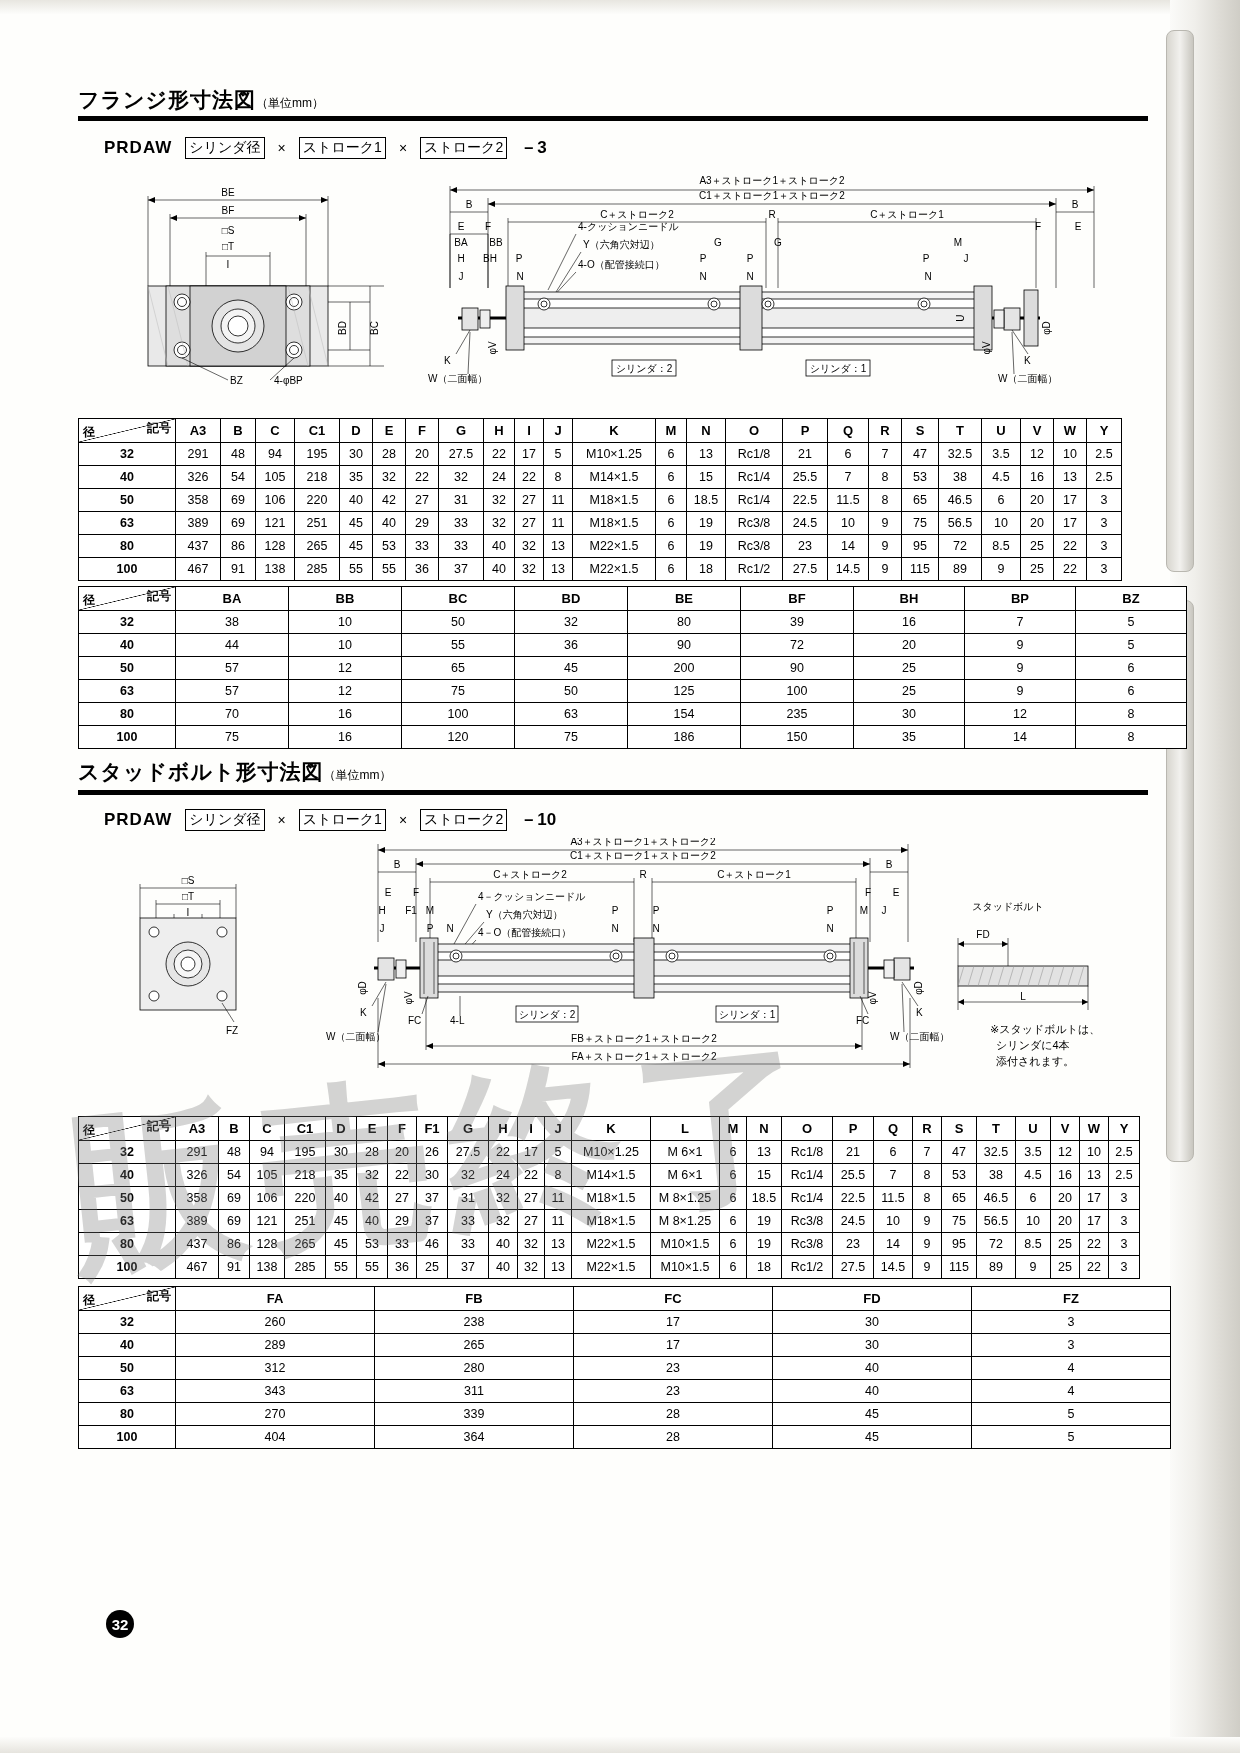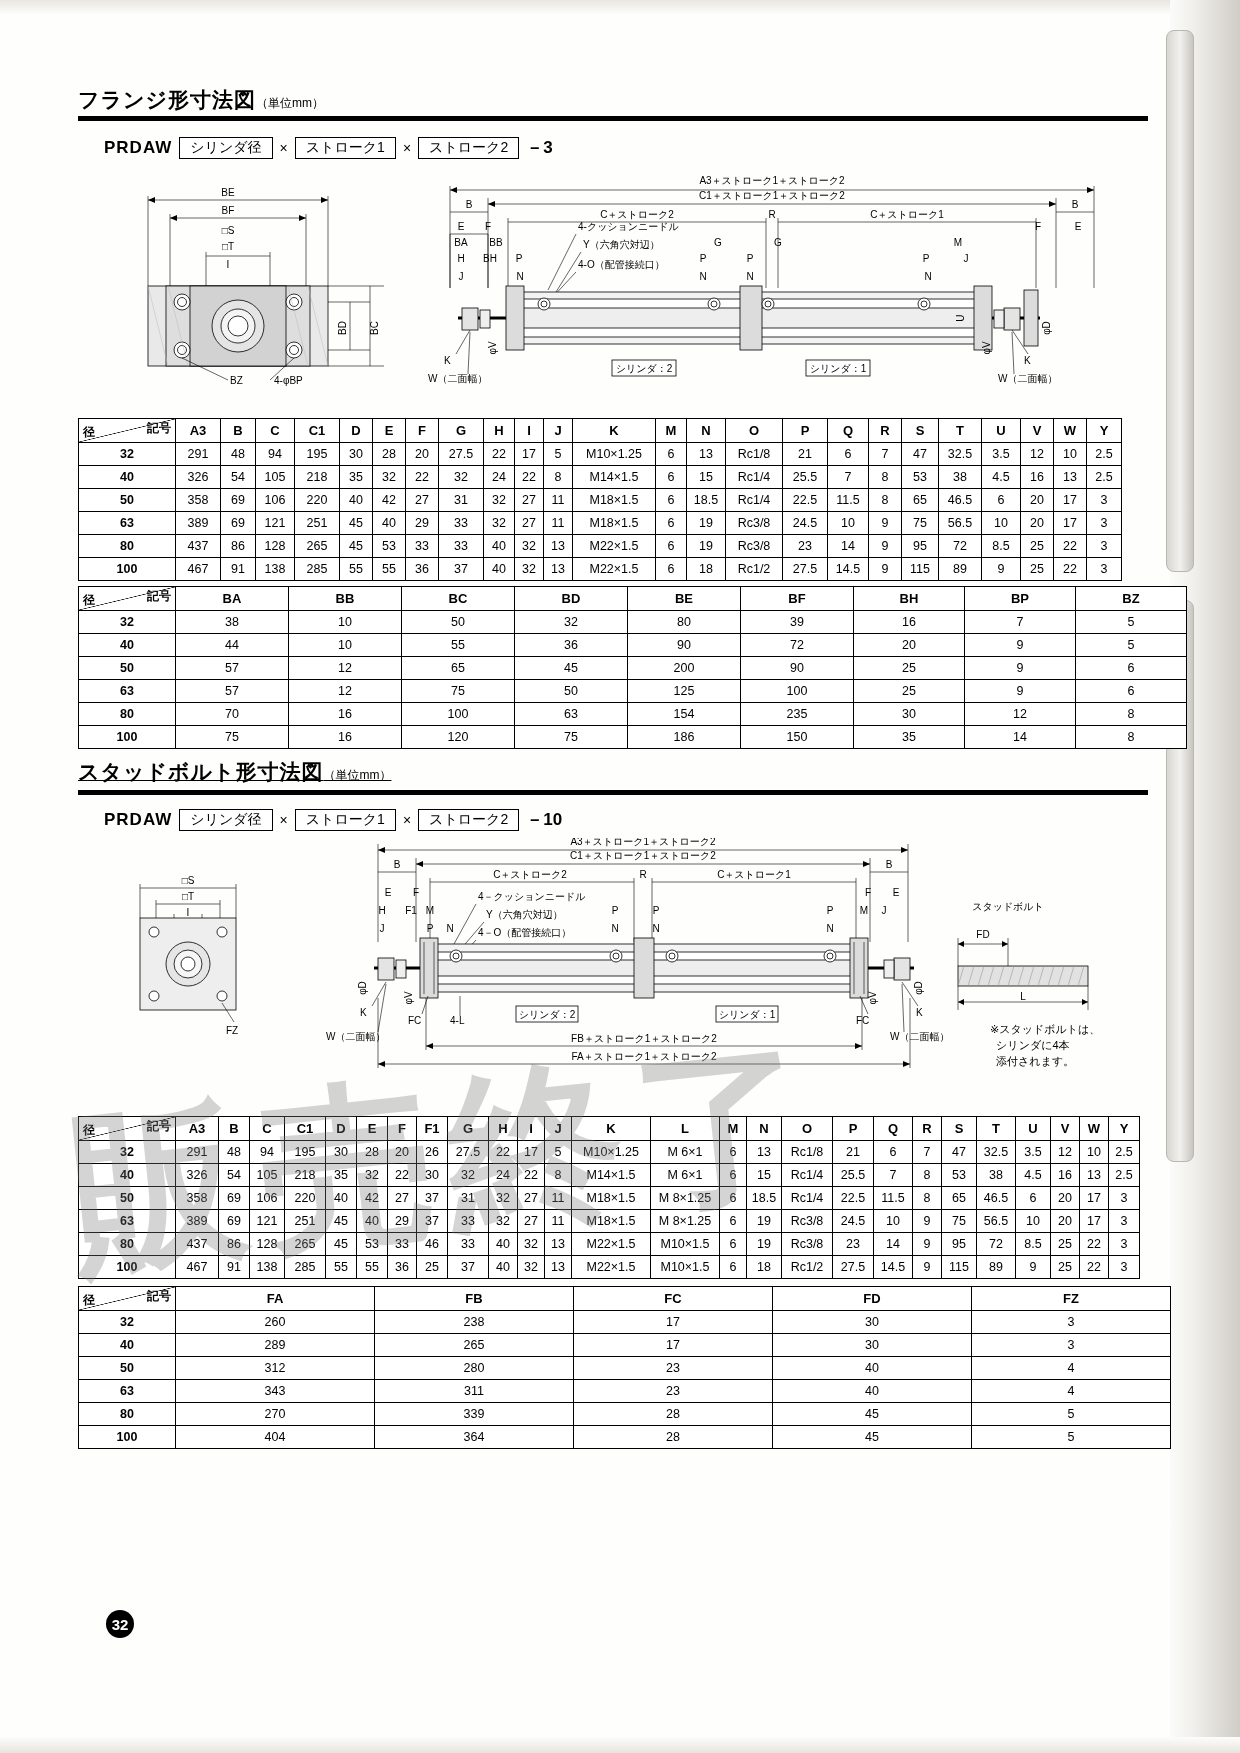--- a/index.html
+++ b/index.html
@@ -36,24 +36,24 @@
   .sec{position:absolute;}
   .sec-title{
     font-size:21px;font-weight:bold;letter-spacing:1px;white-space:nowrap;
   }
   .sec-unit{font-size:12px;font-weight:normal;}
   .sec-rule{
     position:absolute;height:5px;background:#000;
   }
 
   
-  .model{position:absolute;display:flex;align-items:center;gap:7px;font-size:15px;}
+  .model{position:absolute;display:flex;align-items:center;gap:13px;font-size:15px;}
   .model .lbl{font-weight:bold;font-size:17px;letter-spacing:1px;}
   .box{
-    border:1px solid #000;padding:1px 10px;font-size:14px;white-space:nowrap;
+    border:1px solid #000;padding:1px 3px;font-size:14px;white-space:nowrap;
     background:#fff;
   }
   .mul{font-size:14px;}
   .suffix{font-weight:bold;font-size:17px;}
 
   
   table.dim{
     border-collapse:collapse;position:absolute;background:#fff;
     font-size:12.5px;
   }
@@ -593,21 +593,21 @@
           <td>75</td>
           <td>186</td>
           <td>150</td>
           <td>35</td>
           <td>14</td>
           <td>8</td>
         </tr>
       </tbody>
     </table>
 
-    <div class="sec" style="left:78px;top:758px;text-decoration:underline;">
+    <div class="sec" style="left:78px;top:758px;">
       <span class="sec-title">スタッドボルト形寸法図</span><span class="sec-unit">（単位mm）</span>
     </div>
     <div class="sec-rule" style="left:78px;top:790px;width:1070px;"></div>
 
     <div class="model" style="left:104px;top:808px;">
       <span class="lbl">PRDAW</span>
       <span class="box">シリンダ径</span>
       <span class="mul">×</span>
       <span class="box">ストローク1</span>
       <span class="mul">×</span>

